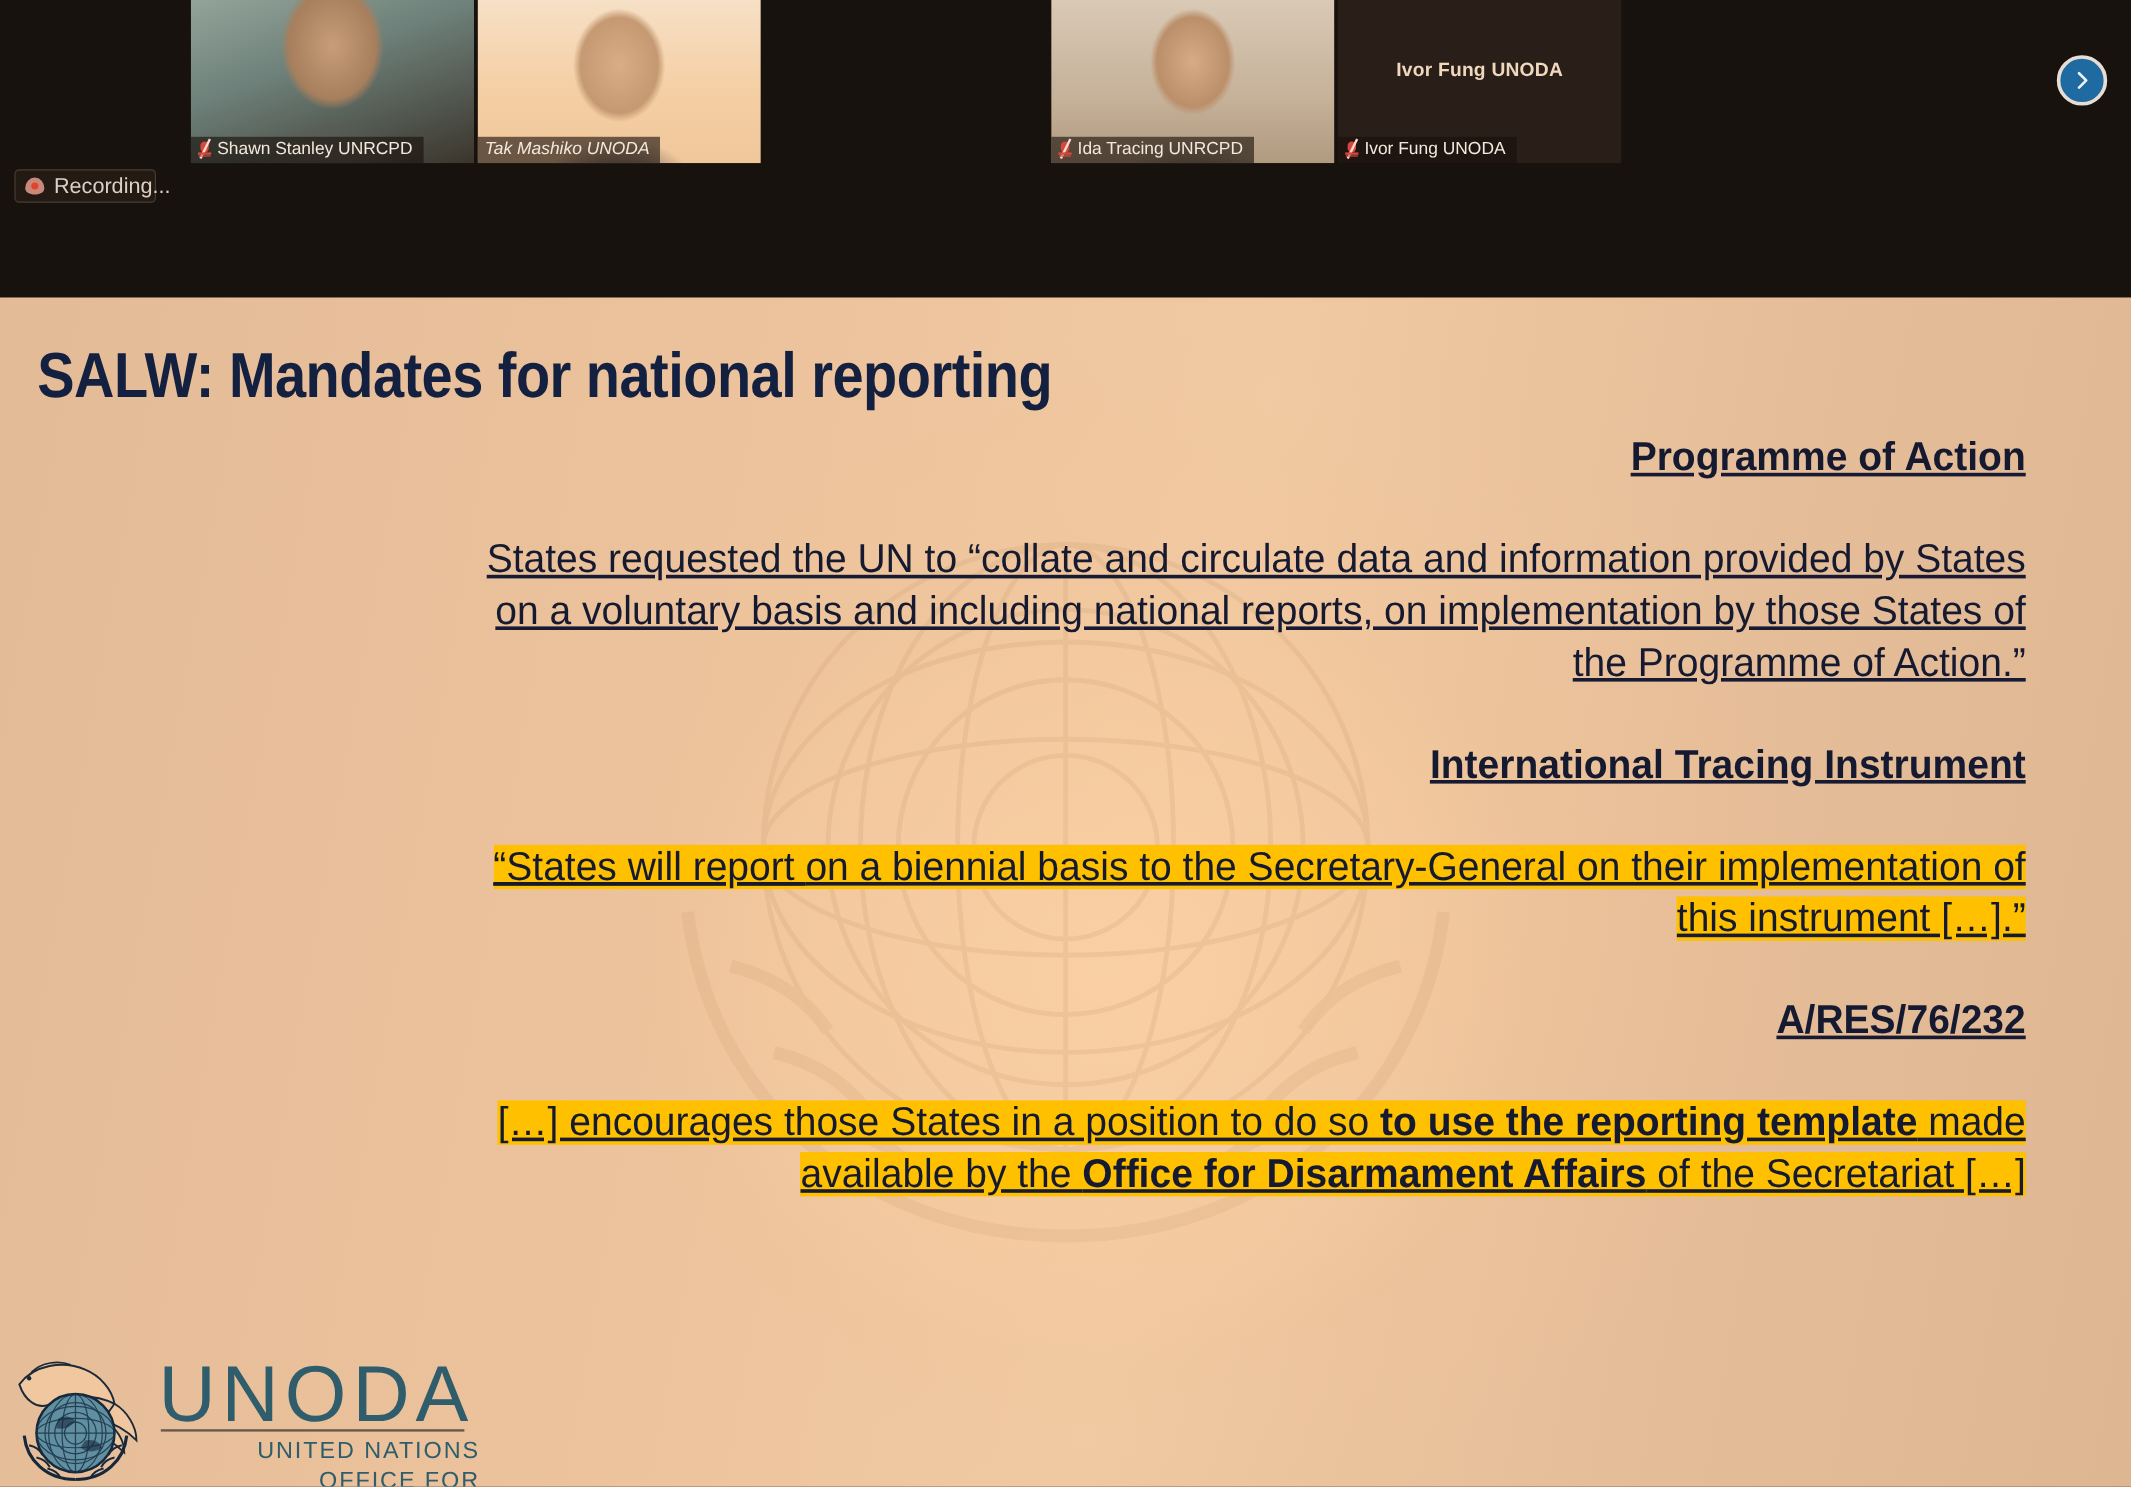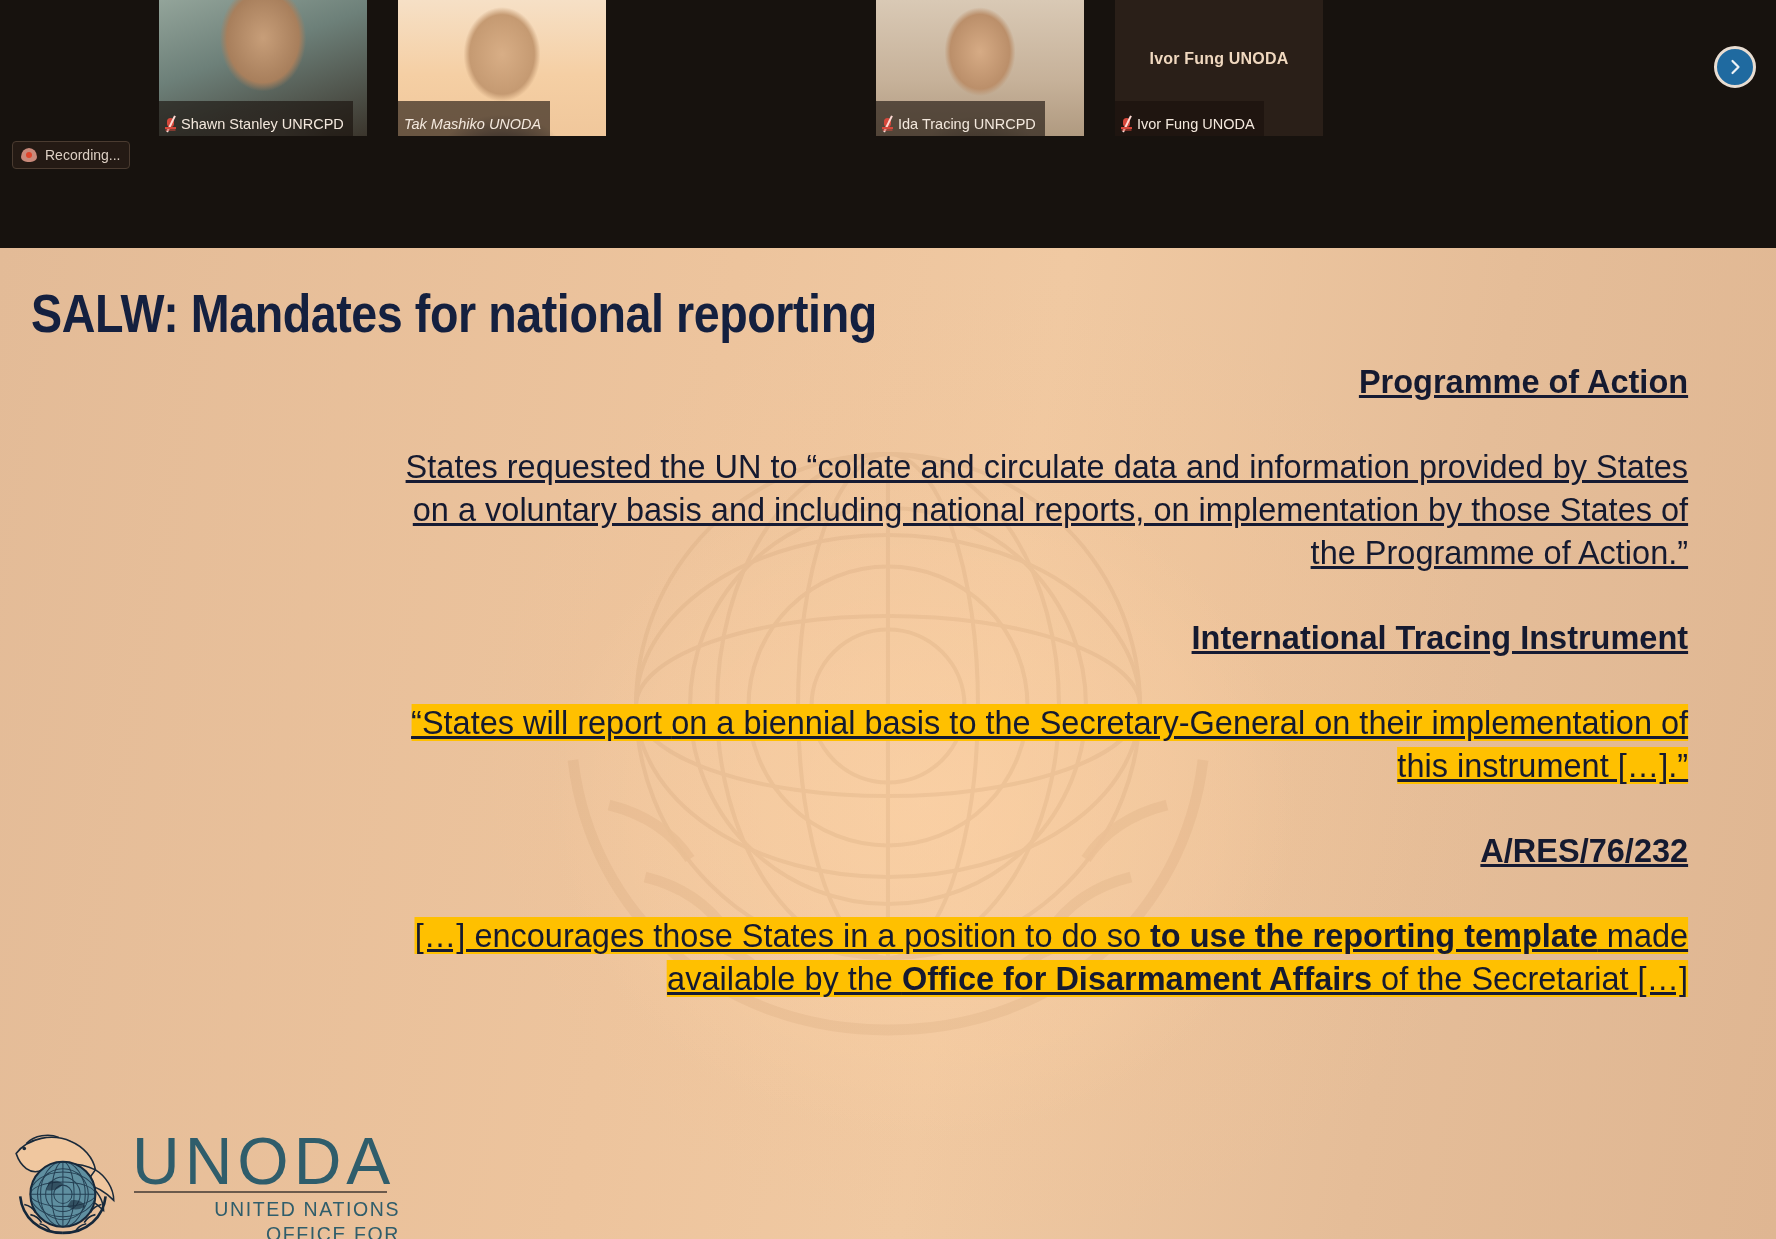--- a/index.html
+++ b/index.html
@@ -10,28 +10,28 @@
     overflow: hidden;
   }
   #app { position: relative; width: 1776px; height: 1239px; background: #17120e; }
 
   
   .filmstrip {
     position: absolute; left: 0; top: 0; width: 1776px; height: 136px;
     background: #17120e;
   }
   .tile {
-    position: absolute; top: 0; height: 136px; width: 208px;
+    position: absolute; top: 0; height: 136px; width: 236px;
     overflow: hidden; background: #2a2018;
   }
   .tile-inner { position: absolute; inset: 0; }
   .nameplate {
     position: absolute; left: 0; bottom: 0;
     display: flex; align-items: center; gap: 5px;
-    padding: 15px 9px 3px 6px;
+    padding: 2px 9px 3px 6px;
     background: rgba(24,16,11,0.62);
     color: #f3e8dd; font-size: 14.5px; line-height: 17px;
     white-space: nowrap;
   }
   .mic-mute {
     width: 11px; height: 15px; position: relative; flex: 0 0 auto;
   }
   .mic-mute::before {
     content: ""; position: absolute; left: 2px; top: 1px;
     width: 7px; height: 9px; border-radius: 3.5px 3.5px 3.5px 3.5px;
@@ -74,21 +74,21 @@
   }
   .rec-dot::before {
     content: ""; position: absolute; inset: 0;
     background: #c9897a;
     border-radius: 55% 55% 45% 45% / 70% 70% 40% 40%;
   }
   .rec-dot::after {
     content: ""; position: absolute; left: 5px; top: 4px;
     width: 6px; height: 6px; border-radius: 50%; background: #e0452b;
   }
-  .rec-label { color: #ddd0c4; font-size: 14px; }
+  .rec-label { color: #ddd0c4; font-size: 18px; }
 
   
   .slide {
     position: absolute; left: 0; top: 248px; width: 1776px; height: 991px;
     background: #e8bf99;
     overflow: hidden;
     text-align: right;
   }
   .slide-bg {
     position: absolute; inset: 0;

